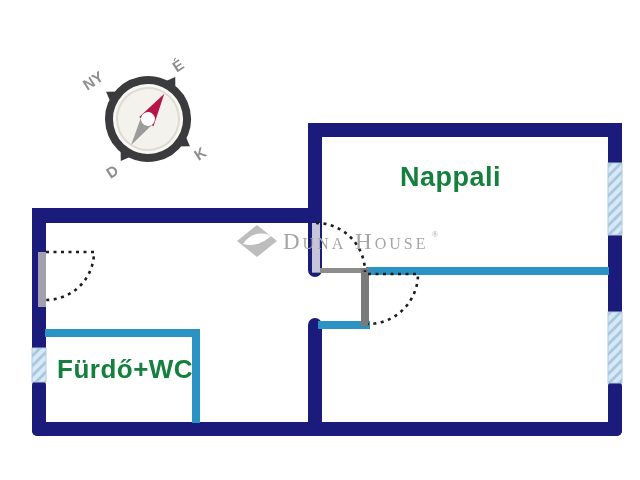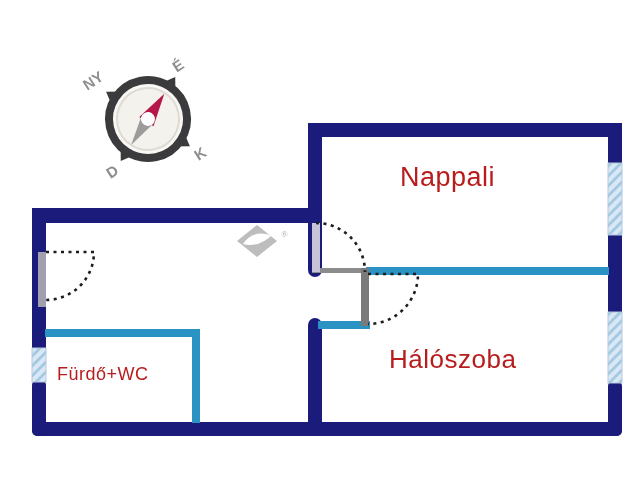--- a/index.html
+++ b/index.html
@@ -2,26 +2,26 @@
 <html><head>
 <meta charset="utf-8">
 <style>
   html,body{margin:0;padding:0;background:#ffffff;}
   .canvas{
     position:relative;width:640px;height:480px;background:#ffffff;overflow:hidden;
     font-family:"Liberation Sans", sans-serif;
   }
   .plan-svg{position:absolute;left:0;top:0;}
   .room-label{
-    position:absolute;font-weight:normal;color:#b91c1c;white-space:nowrap;
+    position:absolute;font-weight:bold;color:#15803d;white-space:nowrap;
     font-family:"Liberation Sans", sans-serif;letter-spacing:0.5px;
   }
   .lbl-nappali{left:400px;top:162px;font-size:27px;}
   .lbl-eloter{left:84px;top:252px;font-size:26px;}
-  .lbl-furdo{left:57px;top:364px;font-size:18px;}
+  .lbl-furdo{left:57px;top:354px;font-size:26px;}
   .lbl-konyha{left:212px;top:352px;font-size:27px;}
   .lbl-haloszoba{left:389px;top:344px;font-size:26px;}
   .watermark{
     position:absolute;left:236px;top:224px;display:flex;align-items:center;gap:5px;
   }
   .wm-text{
     font-family:"Liberation Serif", serif;
     font-variant:small-caps;font-size:23px;letter-spacing:3px;
     color:#a5a5a5;font-weight:500;line-height:1;
   }
@@ -115,23 +115,23 @@
         <text x="96" y="85" transform="rotate(-33 96 85)">NY</text>
         <text x="181" y="70" transform="rotate(-33 181 70)">É</text>
         <text x="203" y="158" transform="rotate(-33 203 158)">K</text>
         <text x="115" y="176" transform="rotate(-33 115 176)">D</text>
       </g>
     </g>
   </svg>
 
   <div class="room-label lbl-nappali">Nappali</div>
   <div class="room-label lbl-furdo">Fürdő+WC</div>
-  <div class="room-label lbl-haloszoba">Hálószoba</div>
 
   <div class="watermark">
     <svg width="42" height="34" viewBox="-21 -17 42 34">
       <polygon points="0,-16 20,0 0,16 -20,0" fill="#bdbdbd"></polygon>
       <path d="M-14,3 C-8,-7 4,-10 14,-5 C10,-1 -2,7 -14,3 Z" fill="#ffffff"></path>
     </svg>
+    <span class="wm-text">Duna House</span>
     <span class="wm-mark">®</span>
   </div>
 
 </div>
 
 </body></html>

